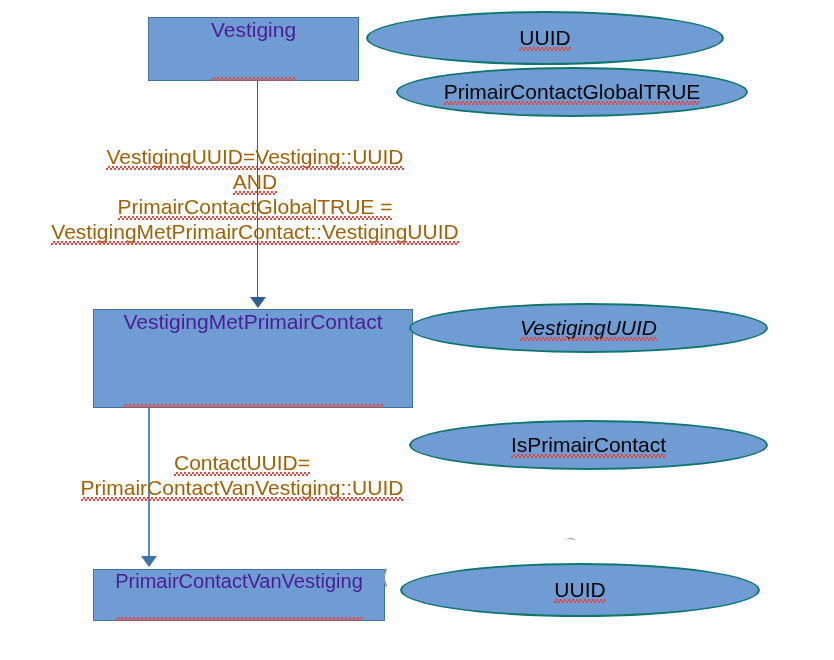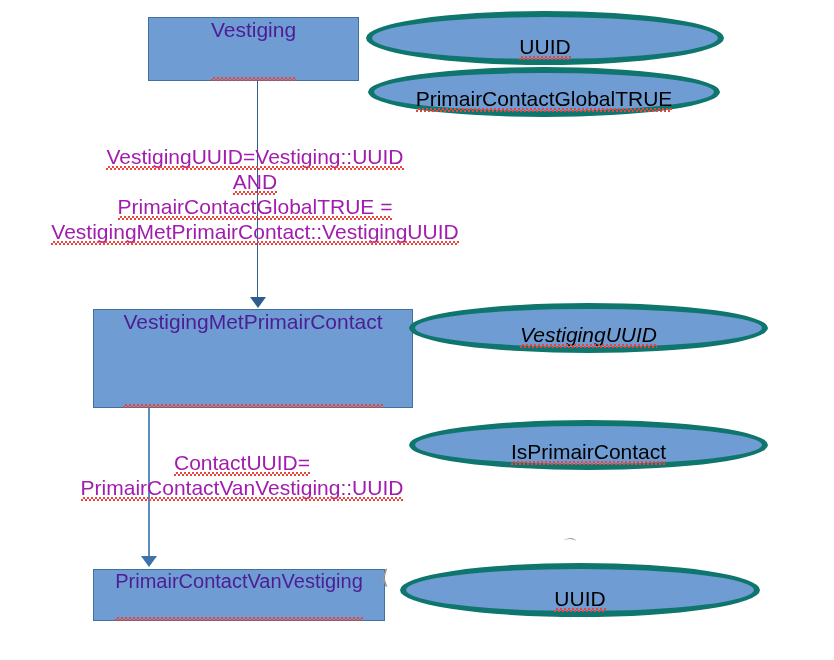--- a/index.html
+++ b/index.html
@@ -37,24 +37,24 @@
     position: relative;
     display: inline-block;
     padding-bottom: 2px;
   }
 
   
   .attr {
     position: absolute;
     box-sizing: border-box;
     background: #6F9CD3;
-    border: 6px solid #0f766e;
+    border: 2px solid #0f766e;
     border-radius: 50%;
     display: flex;
-    align-items: flex-end;
+    align-items: center;
     justify-content: center;
     color: #000000;
     font-size: 21px;
     text-align: center;
     white-space: nowrap;
   }
 
   
   .conn-line {
     position: absolute;
@@ -71,21 +71,21 @@
     border-top: 11px solid #2E5E8E;
   }
   .arrowhead.light { border-top-color: #3E72AB; }
 
   
   .conn-label {
     position: absolute;
     font-size: 21px;
     line-height: 25px;
     text-align: center;
-    color: #a21caf;
+    color: #a16207;
     white-space: nowrap;
   }
   .conn-label div { white-space: nowrap; }
 
   
   .spell {
     position: relative;
     display: inline-block;
   }
   .spell::after {
@@ -118,21 +118,21 @@
 <div id="canvas">
 
   <div class="entity" style="left:148px; top:17px; width:211px; height:64px;">
     <span class="spell">Vestiging</span>
   </div>
 
   <div class="attr" style="left:366px; top:11px; width:358px; height:54px;">
     <span class="spell">UUID</span>
   </div>
 
-  <div class="attr" style="left:368px; top:67px; width:352px; height:50px;">
+  <div class="attr" style="left:396px; top:67px; width:352px; height:50px;">
     <span class="spell">PrimairContactGlobalTRUE</span>
   </div>
 
   <div class="conn-line" style="left:257px; top:81px; height:219px;"></div>
   <div class="arrowhead" style="left:250px; top:297px;"></div>
 
   <div class="conn-label" style="left:0px; top:144px; width:510px;">
     <div><span class="spell">VestigingUUID=Vestiging::UUID</span></div>
     <div><span class="spell">AND</span></div>
     <div><span class="spell">PrimairContactGlobalTRUE =</span></div>

